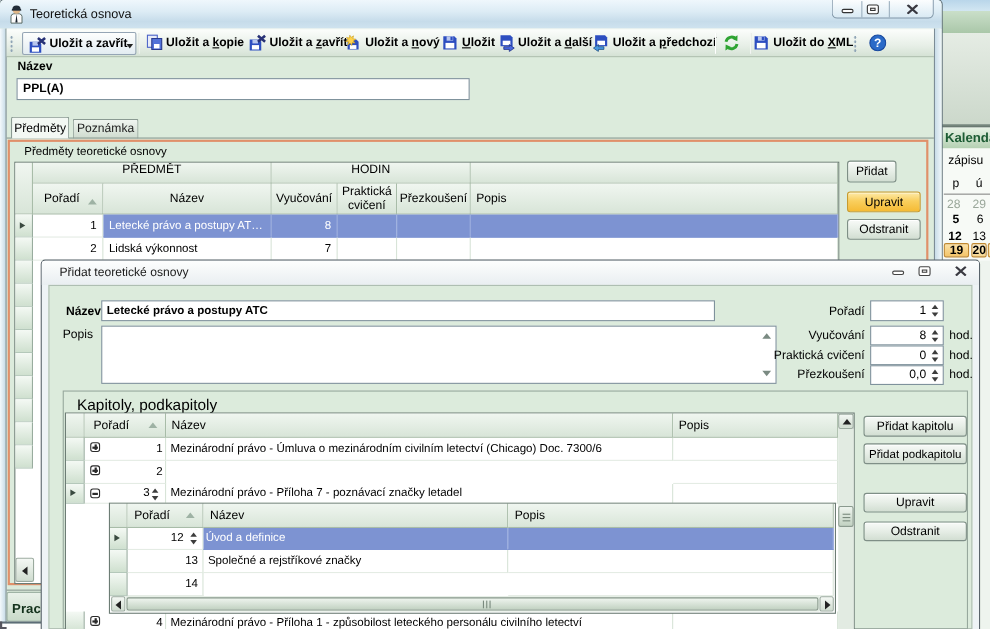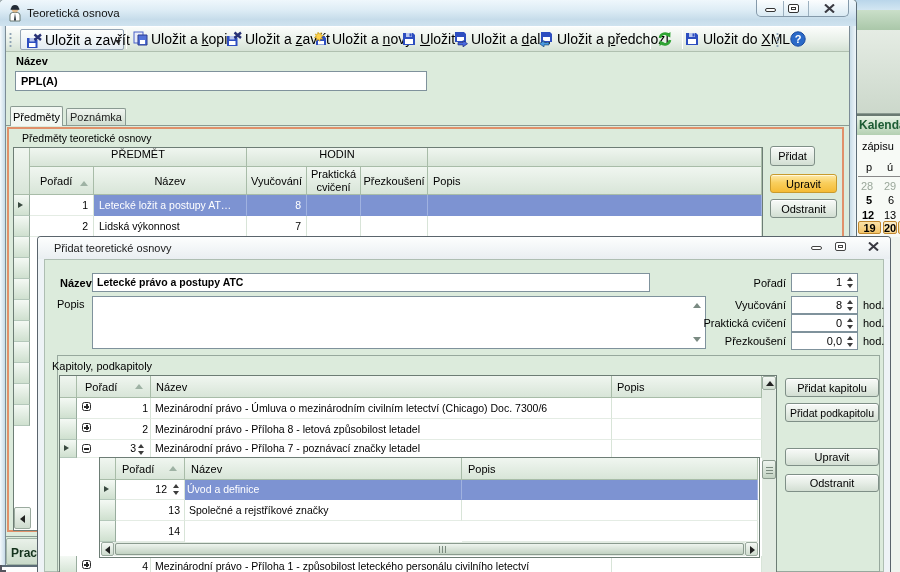--- a/index.html
+++ b/index.html
@@ -20,21 +20,21 @@
 
 #mw{left:0;top:0;width:856px;height:567px;background:#dcebdc;border-radius:4px 4px 0 0;box-shadow:0 0 0 1px #5c6c76}
 #titlebar{left:0;top:0;width:856px;height:26px;background:linear-gradient(#eff7fc 0%,#ddecf5 40%,#c6dcea 75%,#cfe3ef 100%);border-radius:4px 4px 0 0}
 #title{left:27px;top:7px;font-size:11.5px;color:#101010;white-space:nowrap}
 #capbtns{left:756px;top:0;width:93px;height:17px;background:linear-gradient(rgba(255,255,255,.8),rgba(219,235,244,.85));border:1px solid #8499aa;border-top:none;border-radius:0 0 5px 5px}
 .capsep{position:absolute;top:1px;width:1px;height:15px;background:#9cb0bf}
 #lframe{left:0;top:26px;width:6px;height:541px;background:linear-gradient(90deg,#f4f9fc,#c8dce8);border-right:1px solid #7c8c96}
 #rframe{left:849px;top:26px;width:7px;height:541px;background:linear-gradient(90deg,#c8dce8,#f0f7fa);border-left:1px solid #7c8c96}
 
 #toolbar{left:6px;top:26px;width:843px;height:26px;background:linear-gradient(#fbfdfb,#e7efe7 60%,#d5e2d5);border-bottom:1px solid #b0c0b0;border-top:1px solid #fff}
-.titem{position:absolute;top:0;height:25px;line-height:25px;font-weight:normal;font-size:14px;white-space:nowrap}
+.titem{position:absolute;top:0;height:25px;line-height:25px;font-weight:bold;font-size:11px;white-space:nowrap}
 .tsep{position:absolute;top:3px;width:1px;height:19px;background:#b4c4b4;border-right:1px solid #fff}
 .grip{position:absolute;top:5px;width:3px;height:16px;background-image:radial-gradient(circle,#8fa4b5 1px,transparent 1.2px);background-size:3px 4px}
 #tbtn1{position:absolute;left:14px;top:2px;width:104px;height:21px;border:1px solid #95a5b5;border-radius:2px;background:linear-gradient(#fdfefd,#e3ecf2)}
 .ticon{position:absolute;top:4px;width:16px;height:16px}
 u{text-decoration:underline}
 
 #nlabel{left:16px;top:55px;font-weight:bold}
 #ninput{left:15px;top:71px;width:412px;height:20px;background:#fff;border:1px solid #7f929c;font-weight:bold;line-height:18px;padding-left:5px}
 .tab{position:absolute;border:1px solid #8a9a92;border-bottom:none;border-radius:2px 2px 0 0;text-align:center}
 #tab1{left:10px;top:106px;width:53px;height:20px;background:#f3f8f3;z-index:3;line-height:20px}
@@ -63,21 +63,21 @@
 #dtitle{left:0;top:0;width:852px;height:22px;background:linear-gradient(#fdfefe,#e9eef1);border-radius:3px 3px 0 0}
 #dtitletext{left:16px;top:5px;font-size:11px;color:#1a1a1a;white-space:nowrap}
 #dcontent{left:6px;top:22px;width:840px;height:313px;background:#dcebdc;border:1px solid #aebeb2}
 .dlab{position:absolute;white-space:nowrap}
 .dinp{position:absolute;background:#fff;border:1px solid #7f929c;line-height:16px}
 .sup{position:absolute;width:0;height:0;border-left:3px solid transparent;border-right:3px solid transparent;border-bottom:4px solid #3c3c3c}
 .sdn{position:absolute;width:0;height:0;border-left:3px solid transparent;border-right:3px solid transparent;border-top:4px solid #3c3c3c}
 .scrarrup{position:absolute;width:0;height:0;border-left:4px solid transparent;border-right:4px solid transparent;border-bottom:5px solid #7a8a82}
 .scrarrdn{position:absolute;width:0;height:0;border-left:4px solid transparent;border-right:4px solid transparent;border-top:5px solid #7a8a82}
 #kgrp{left:19px;top:118px;width:823px;height:217px;border:1px solid #97a89d;background:#dcebdc}
-#kcap{left:14px;top:123px;font-size:11px}
+#kcap{left:32px;top:123px;font-size:14px}
 #kgrid{left:22px;top:139px;width:716px;height:196px;background:#fff;box-shadow:0 0 0 1px #6d7d75}
 .exp{position:absolute;width:9px;height:9px;border:1.5px solid #2a2a2a;border-radius:2.5px;background:#fff}
 .expg{position:absolute;background:#2a2a2a}
 #ngrid{position:absolute;left:40px;top:82px;width:659px;height:99px;background:#fff;box-shadow:0 0 0 1px #6d7d75;z-index:12}
 .sbtrack{position:absolute;background:#e2ebe2}
 .sbbtn{position:absolute;background:linear-gradient(#f4f8f4,#cfdccf);border:1px solid #9aaa9e;border-radius:2px}
 .sbthumb{position:absolute;background:linear-gradient(#eef4ee,#c2d2c2);border:1px solid #8a9a8e;border-radius:2px}
 .larr{position:absolute;width:0;height:0;border-top:4px solid transparent;border-bottom:4px solid transparent;border-right:5px solid #222}
 .rarr{position:absolute;width:0;height:0;border-top:4px solid transparent;border-bottom:4px solid transparent;border-left:5px solid #222}
 .uarr{position:absolute;width:0;height:0;border-left:4px solid transparent;border-right:4px solid transparent;border-bottom:5px solid #222}
@@ -218,21 +218,21 @@
  <div class="hc" style="left:16px;top:19px;width:64px;height:28px;line-height:28px;text-align:left;padding-left:10px">Pořadí<div class="sortup" style="right:5px;top:14px"></div></div>
  <div class="hc" style="left:80px;top:19px;width:153px;height:28px;line-height:28px">Název</div>
  <div class="hc" style="left:233px;top:19px;width:60px;height:28px;line-height:28px">Vyučování</div>
  <div class="hc" style="left:293px;top:19px;width:54px;height:28px;line-height:13px;padding-top:1px">Praktická cvičení</div>
  <div class="hc" style="left:347px;top:19px;width:67px;height:28px;line-height:28px">Přezkoušení</div>
  <div class="hc" style="left:414px;top:19px;width:334px;height:28px;line-height:28px;text-align:left;padding-left:5px">Popis</div>
  <div class="ind" style="left:0;top:47px;width:16px;height:21px">
         <div class="rowarrow" style="left:4px;top:7px"></div>
       </div>
  <div class="cell num" style="left:16px;top:47px;width:64px">1</div>
- <div class="cell sel" style="left:80px;top:47px;width:153px">Letecké ložit a postupy AT…</div>
+ <div class="cell sel" style="left:80px;top:47px;width:153px">Letecké právo a postupy AT…</div>
  <div class="cell sel num" style="left:233px;top:47px;width:60px">8</div>
  <div class="cell sel" style="left:293px;top:47px;width:54px"></div>
  <div class="cell sel" style="left:347px;top:47px;width:67px"></div>
  <div class="cell sel" style="left:414px;top:47px;width:334px"></div>
  <div class="ind" style="left:0;top:68px;width:16px;height:21px"></div>
  <div class="cell num" style="left:16px;top:68px;width:64px">2</div>
  <div class="cell" style="left:80px;top:68px;width:153px">Lidská výkonnost</div>
  <div class="cell num" style="left:233px;top:68px;width:60px">7</div>
  <div class="cell" style="left:293px;top:68px;width:54px"></div>
  <div class="cell" style="left:347px;top:68px;width:67px"></div>
@@ -300,21 +300,20 @@
   <div class="exp" style="left:22px;top:26px"></div>
         <div class="expg" style="left:24px;top:29.5px;width:5px;height:2px"></div>
         <div class="expg" style="left:25.5px;top:28px;width:2px;height:5px"></div>
   <div class="cell" style="left:91px;top:22px;width:461px;padding-left:4px">Mezinárodní právo - Úmluva o mezinárodním civilním letectví (Chicago) Doc. 7300/6</div>
   <div class="cell" style="left:552px;top:22px;width:150px"></div>
   <div class="ind" style="left:0;top:43px;width:17px;height:21px"></div>
   <div class="cell num" style="left:17px;top:43px;width:74px;padding-right:2px">2</div>
   <div class="exp" style="left:22px;top:47px"></div>
         <div class="expg" style="left:24px;top:50.5px;width:5px;height:2px"></div>
         <div class="expg" style="left:25.5px;top:49px;width:2px;height:5px"></div>
-  <div class="cell" style="left:91px;top:43px;width:461px;padding-left:4px">Mezinárodní právo - Příloha 8 - letová způsobilost letadel</div>
   <div class="cell" style="left:552px;top:43px;width:150px"></div>
   <div class="ind" style="left:0;top:64px;width:17px;height:18px">
           <div class="rowarrow" style="left:4px;top:5px"></div>
         </div>
   <div class="cell num" style="left:17px;top:64px;width:74px;height:18px;padding-right:14px;line-height:17px">3</div>
   <div class="sup" style="left:78px;top:68px"></div>
         <div class="sdn" style="left:78px;top:75px"></div>
   <div class="exp" style="left:22px;top:68px"></div>
         <div class="expg" style="left:24px;top:71.5px;width:5px;height:2px"></div>
   <div class="cell" style="left:91px;top:64px;width:461px;height:18px;padding-left:4px;line-height:17px">Mezinárodní právo - Příloha 7 - poznávací značky letadel</div>

